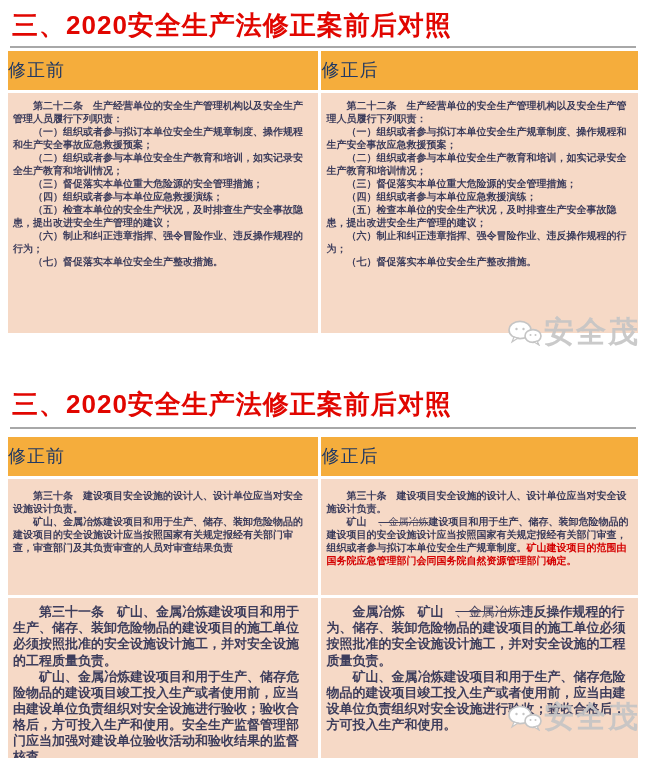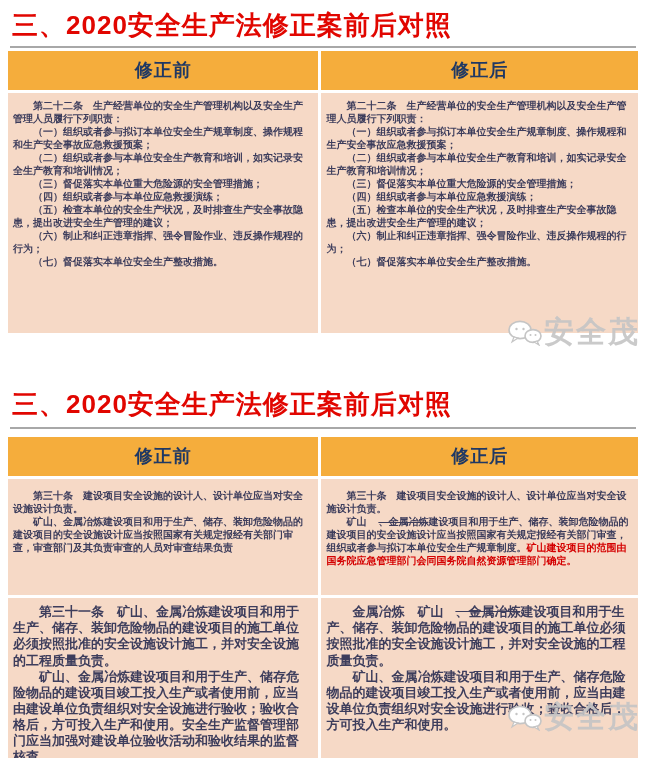--- a/index.html
+++ b/index.html
@@ -25,37 +25,37 @@
     margin:2px 0 0 4px;letter-spacing:1px;line-height:1.2;
   }
   .rule{border:none;border-top:2px solid #a8a8a8;margin:5px 2px 3px;}
   .slide.s2 .rule{margin:7px 2px 8px;}
   .tbl{
     display:grid;grid-template-columns:1fr 1.02fr;gap:3px;
     background:#ffffff;width:100%;
   }
   .th{
     background:var(--header-bg);color:var(--header-text);
-    font-size:18px;font-weight:700;text-align:center;
+    font-size:18px;font-weight:400;text-align:left;
     padding:7px 0 8px;letter-spacing:1px;
   }
   .td{
     background:var(--cell-bg);color:var(--body-text);
     font-size:10px;line-height:1.3;font-weight:600;
     padding:6px 7px 8px 5px;
   }
   .slide.s1 .td{min-height:240px;}
   .slide.s2 .tbl > .td:nth-child(3),
   .slide.s2 .tbl > .td:nth-child(4){min-height:116px;padding-top:10px;}
   .slide.s2 .tbl > .td:nth-child(5),
   .slide.s2 .tbl > .td:nth-child(6){min-height:132px;}
   .td.compact{font-size:13px;line-height:1.24;}
   .para{margin:0;text-indent:2em;}
   .run-red{color:var(--edit-red);font-weight:700;}
-  .run-strike{text-decoration:line-through;font-weight:700;padding-left:12px;}
+  .run-strike{text-decoration:line-through;font-weight:400;padding-left:12px;}
   .watermark{
     position:absolute;right:6px;display:flex;align-items:center;gap:2px;
     pointer-events:none;
   }
   .slide.s1 .watermark{bottom:26px;}
   .slide.s2 .watermark{bottom:20px;}
   .wm-text{
     color:var(--watermark);font-size:30px;font-weight:700;letter-spacing:2px;
     opacity:.9;
   }
@@ -118,21 +118,21 @@
       </div>
       <div class="td">
         <p class="para"><span>第三十条　建设项目安全设施的设计人、设计单位应当对安全设施设计负责。</span></p>
         <p class="para"><span>矿山</span><span class="run-strike">、金属冶炼</span><span>建设项目和用于生产、储存、装卸危险物品的建设项目的安全设施设计应当按照国家有关规定报经有关部门审查，组织或者参与拟订本单位安全生产规章制度。</span><span class="run-red">矿山建设项目的范围由国务院应急管理部门会同国务院自然资源管理部门确定。</span></p>
       </div>
       <div class="td compact">
         <p class="para"><span>第三十一条　矿山、金属冶炼建设项目和用于生产、储存、装卸危险物品的建设项目的施工单位必须按照批准的安全设施设计施工，并对安全设施的工程质量负责。</span></p>
         <p class="para"><span>矿山、金属冶炼建设项目和用于生产、储存危险物品的建设项目竣工投入生产或者使用前，应当由建设单位负责组织对安全设施进行验收；验收合格后，方可投入生产和使用。安全生产监督管理部门应当加强对建设单位验收活动和验收结果的监督核查。</span></p>
       </div>
       <div class="td compact">
-        <p class="para"><span>金属冶炼　矿山</span><span class="run-strike">、金属冶炼</span><span>建设项目和用于生产、储存、装卸危险物品的建设项目的施工单位必须按照批准的安全设施设计施工，并对安全设施的工程质量负责。</span></p>
+        <p class="para"><span>金属冶炼　矿山</span><span class="run-strike">、金属冶炼</span><span>违反操作规程的行为、储存、装卸危险物品的建设项目的施工单位必须按照批准的安全设施设计施工，并对安全设施的工程质量负责。</span></p>
         <p class="para"><span>矿山、金属冶炼建设项目和用于生产、储存危险物品的建设项目竣工投入生产或者使用前，应当由建设单位负责组织对安全设施进行验收；验收合格后，方可投入生产和使用。</span></p>
       </div>
     </div>
 
   <div class="watermark">
     <svg width="34" height="26" viewBox="0 0 34 26">
       <ellipse cx="12" cy="10" rx="11" ry="8.6" fill="#ffffff" stroke="#c5c5c5" stroke-width="1.6"></ellipse>
       <path d="M6 17 L4 22 L10 18 Z" fill="#ffffff" stroke="#c5c5c5" stroke-width="1.2"></path>
       <ellipse cx="25" cy="16" rx="8" ry="6.4" fill="#ffffff" stroke="#c5c5c5" stroke-width="1.6"></ellipse>
       <path d="M29 21 L31 25 L26 22 Z" fill="#ffffff" stroke="#c5c5c5" stroke-width="1.2"></path>

